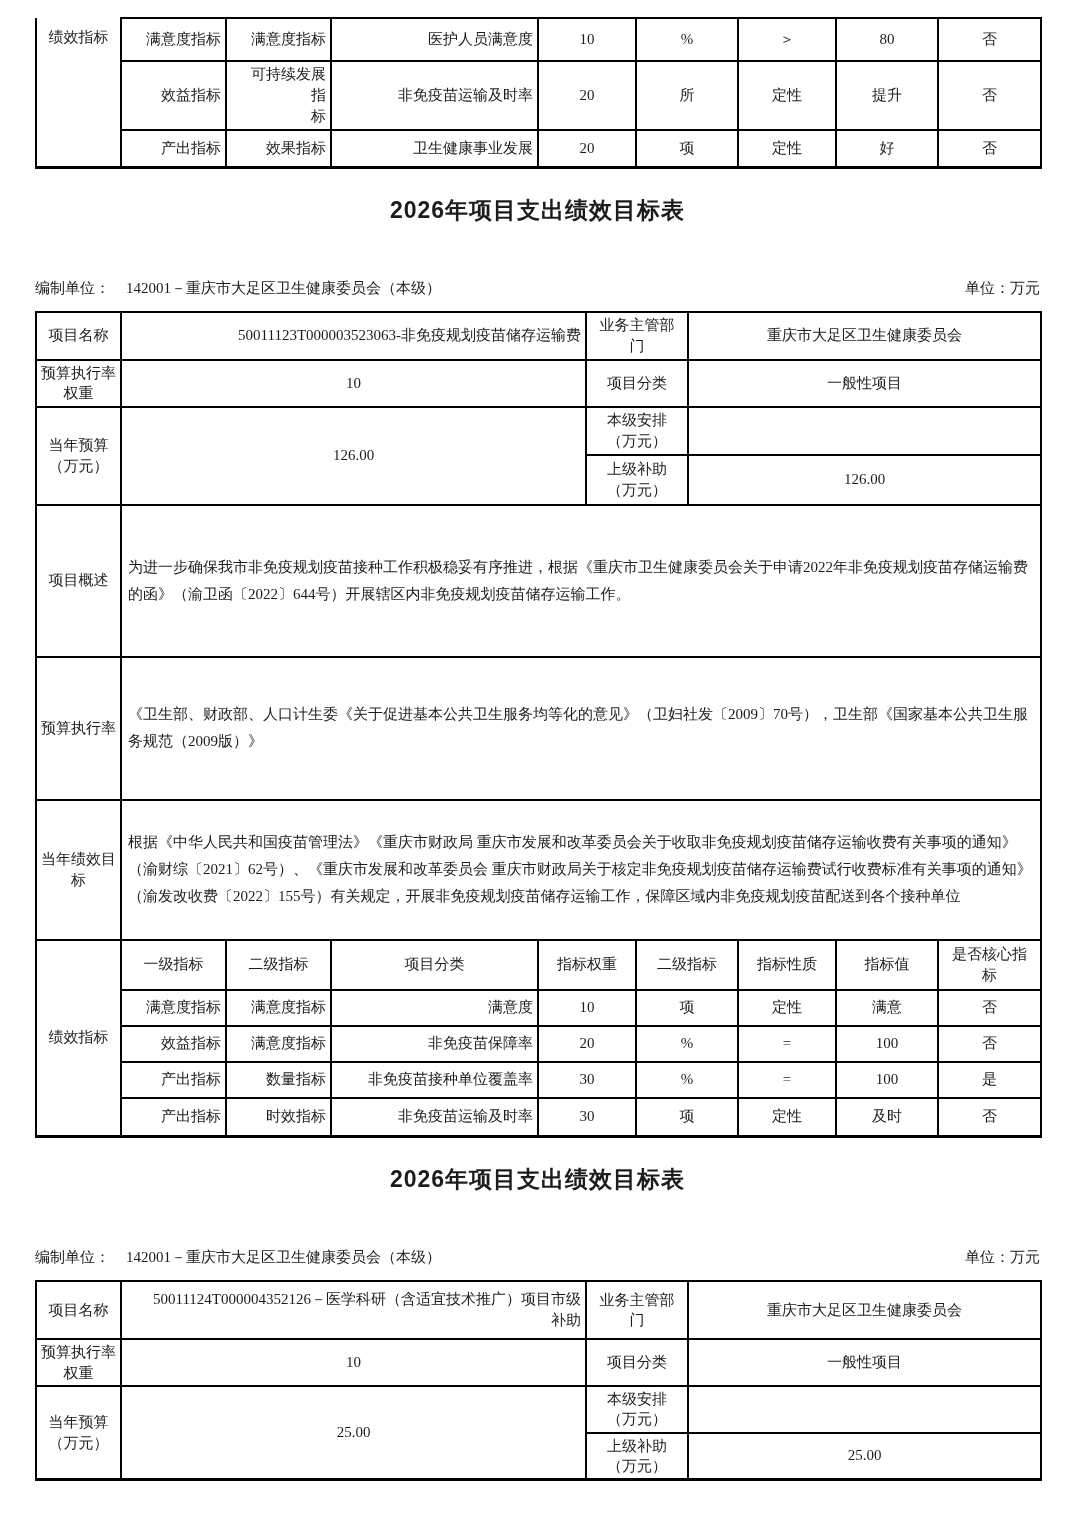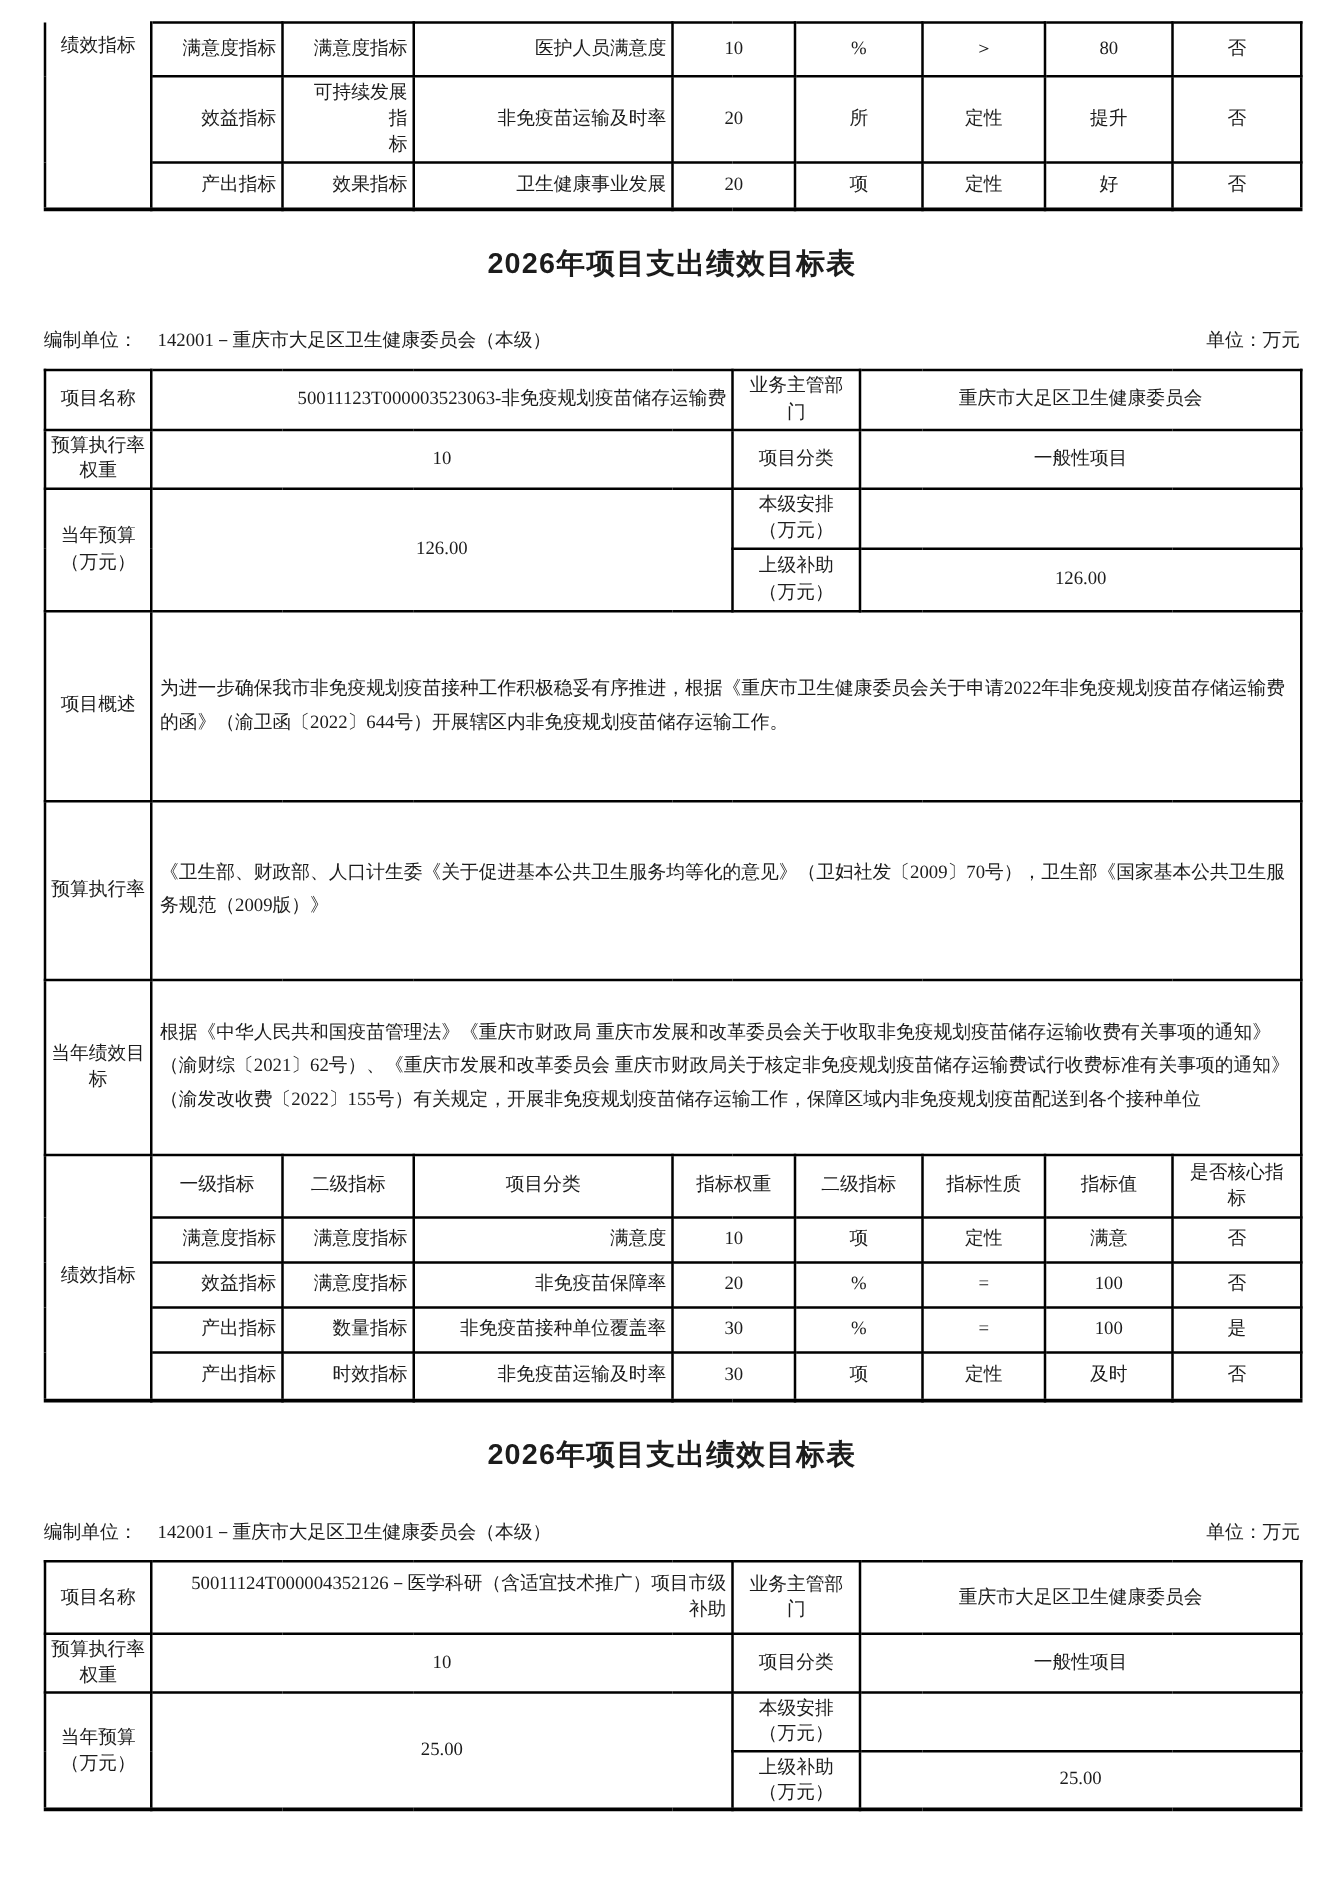--- a/index.html
+++ b/index.html
@@ -20,21 +20,21 @@
   .tl{text-align:right;padding-left:21px;margin-left:44px;}
   .para{text-align:left;line-height:1.78;padding:4px 7px 4px 6px;}
   .hdr{line-height:1.35;}
   .title{
     font-family:"Liberation Sans","DejaVu Sans",sans-serif;
     font-weight:700;font-size:23px;text-align:center;
     margin:26px 0 0 0;letter-spacing:1px;
   }
   .meta{
     display:flex;justify-content:space-between;align-items:flex-end;
-    margin:37px 0 13px 0;font-size:15px;width:1005px;
+    margin:53px 0 13px 0;font-size:15px;width:1005px;
   }
   .meta .lbl{margin-right:16px;}
 </style>
 </head>
 <body>
 
 <div class="sheet">
 
   <table class="doc-table carry">
     <colgroup>

